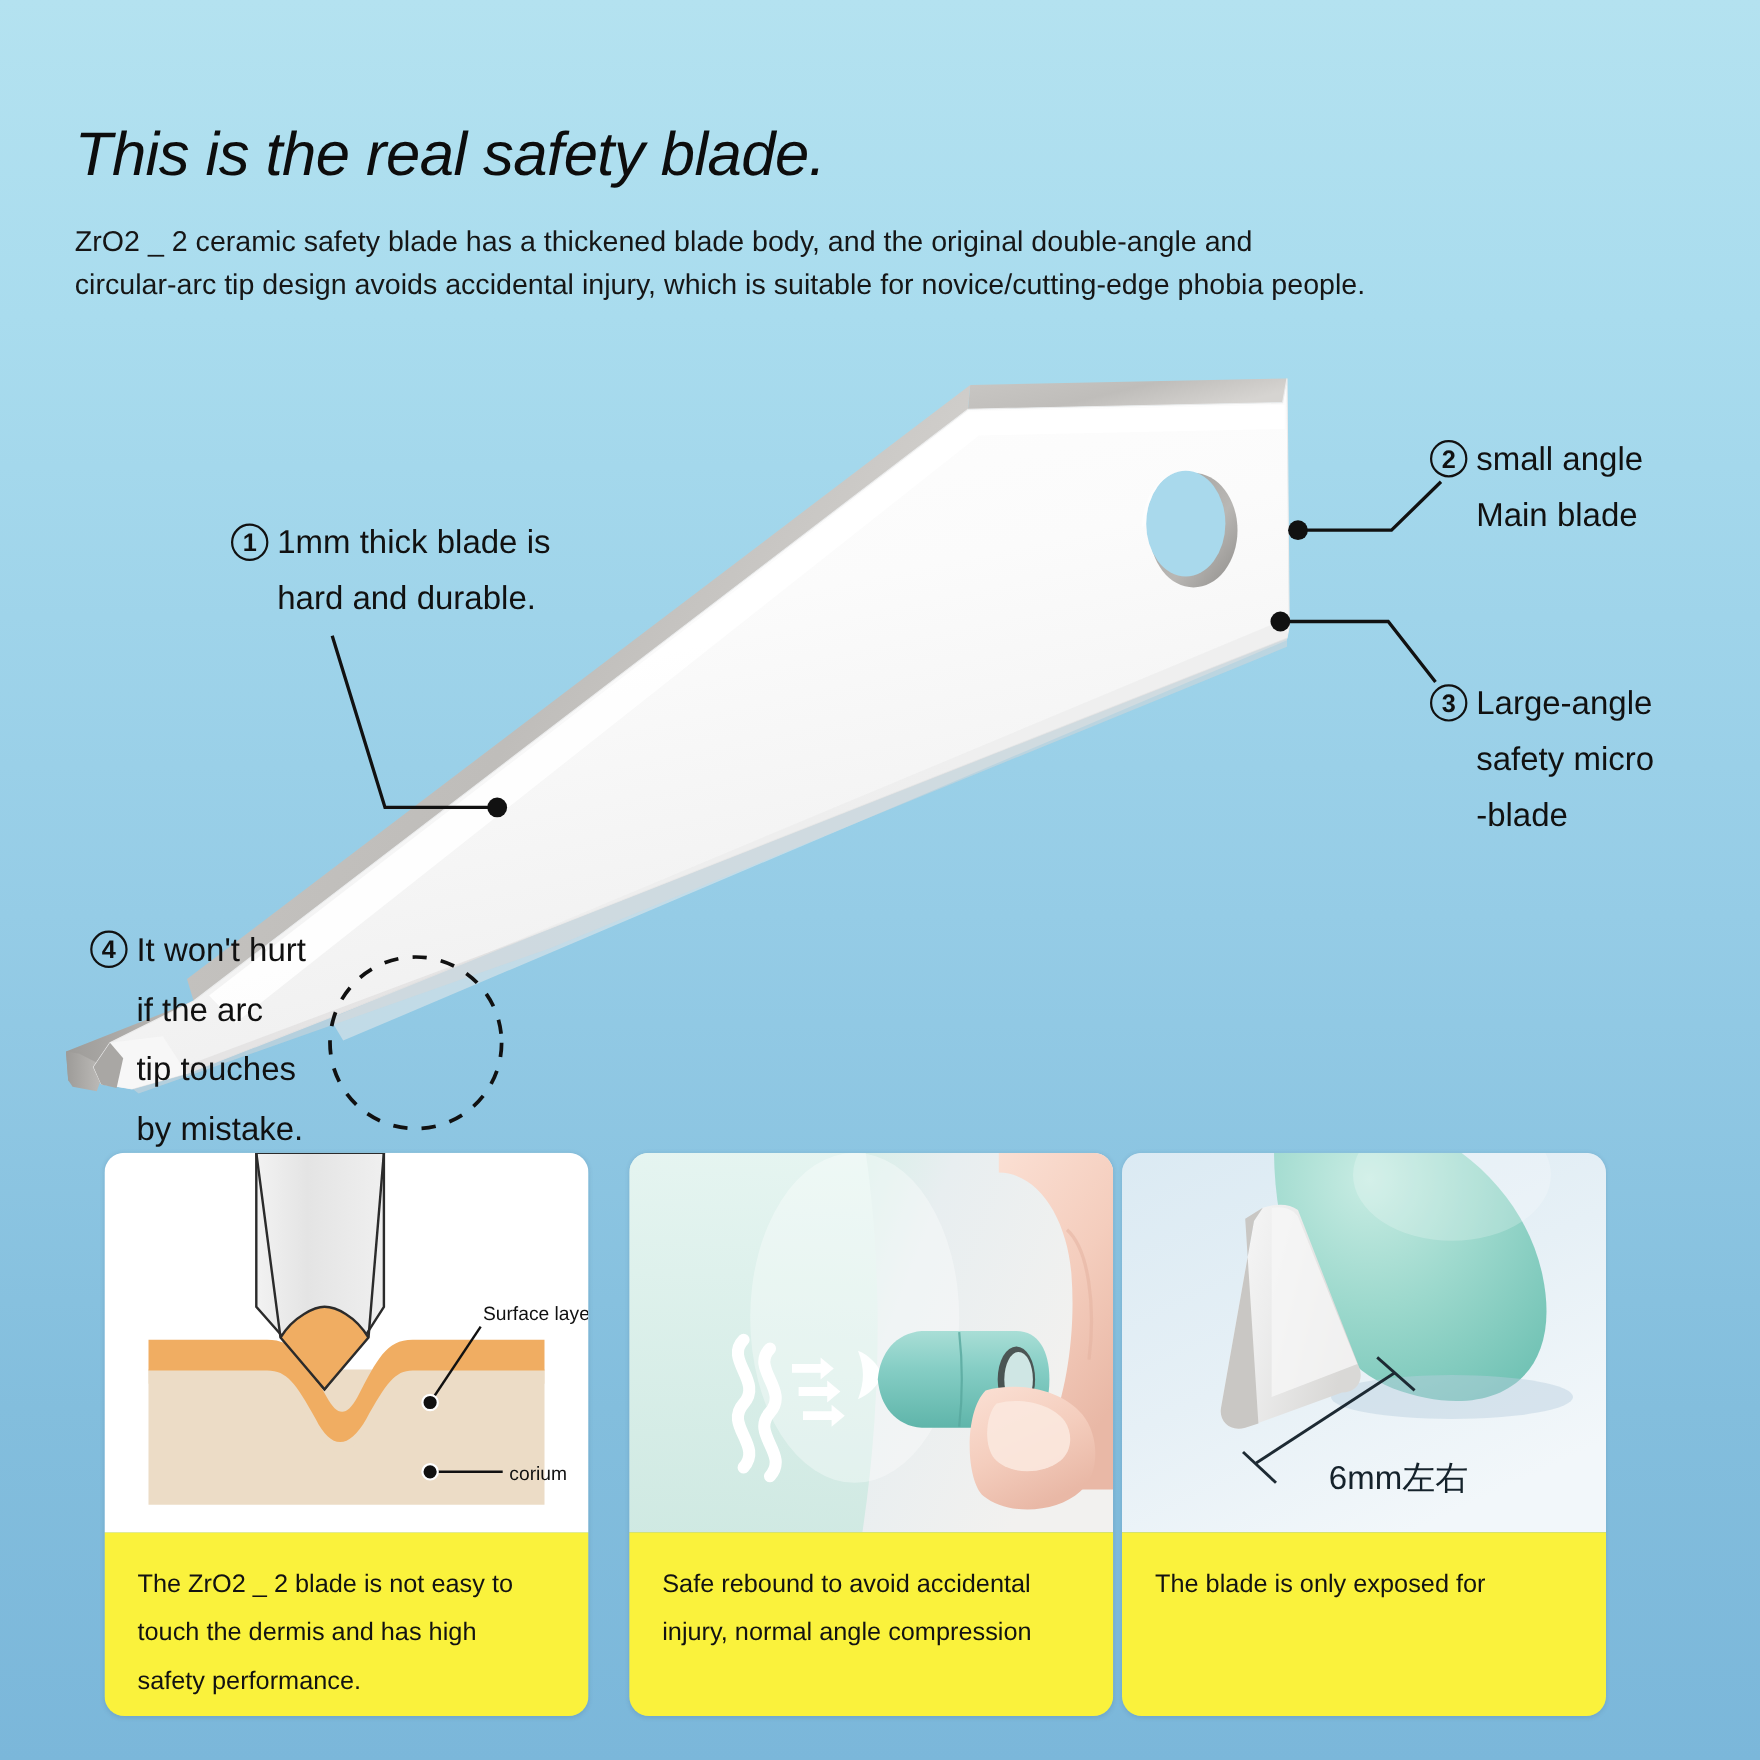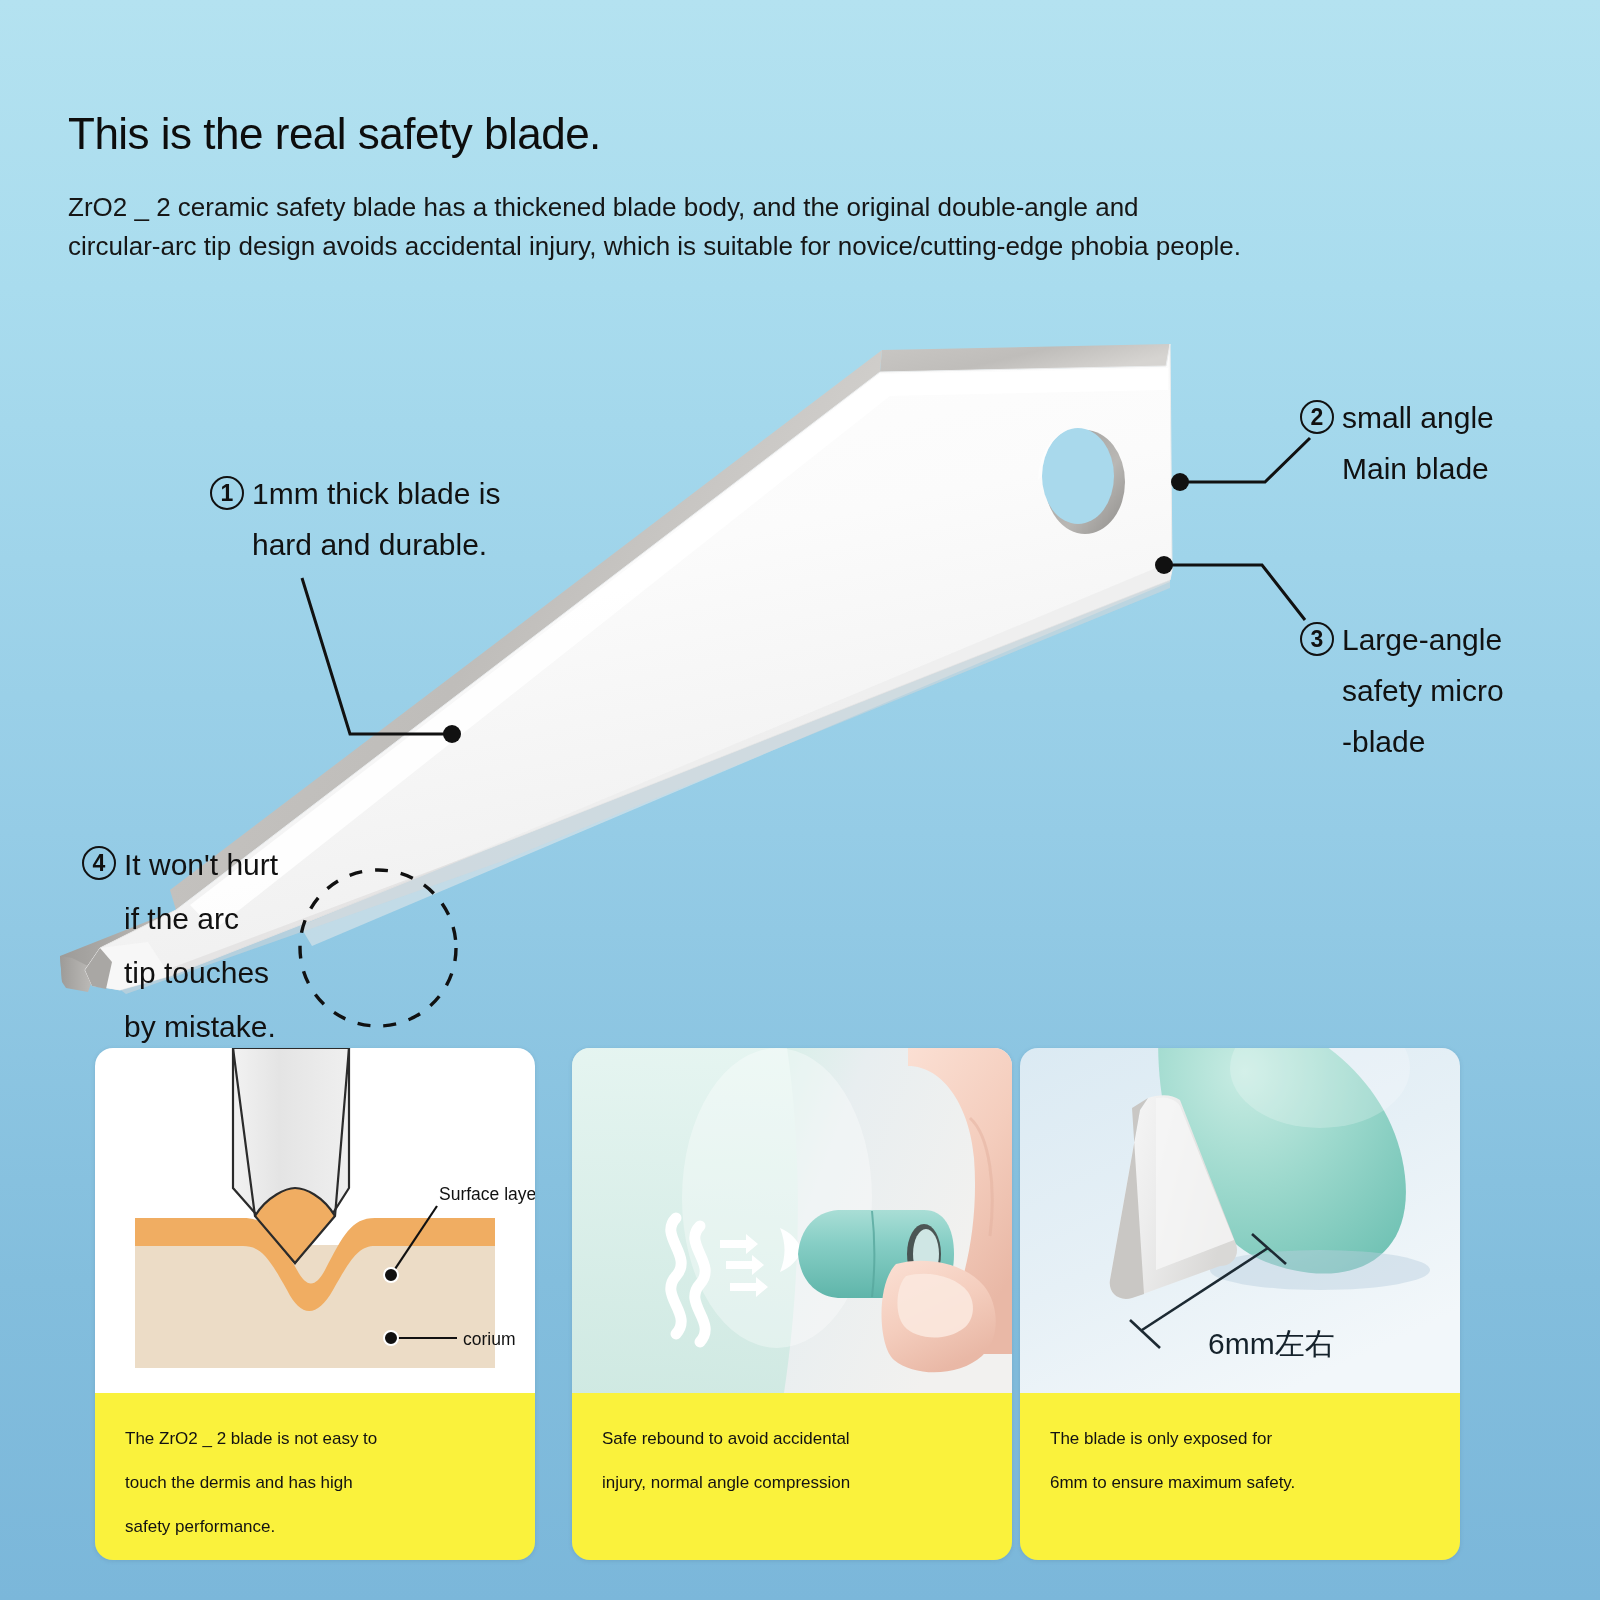--- a/index.html
+++ b/index.html
@@ -7,26 +7,27 @@
   body {
     font-family: "Liberation Sans", sans-serif;
     background: linear-gradient(180deg, #b4e2f0 0%, #a9dcee 18%, #95cce6 52%, #83bedd 80%, #7bb7da 100%);
     position: relative;
     overflow: hidden;
   }
 
   
   #header { position: absolute; left: 68px; top: 112px; width: 1480px; }
   #title {
-    font-size: 44px;
+    font-size: 56px;
     line-height: 1.0;
     color: #0d0d0d;
     font-weight: 400;
     letter-spacing: -0.5px;
     white-space: nowrap;
+    font-style: italic;
   }
   .subline {
     font-size: 26px;
     line-height: 1.0;
     color: #161616;
     white-space: nowrap;
   }
   #subline1 { margin-top: 38px; }
   #subline2 { margin-top: 13px; }
 
@@ -70,21 +71,21 @@
   }
   #panel-1 { left: 95px; }
   #panel-2 { left: 572px; }
   #panel-3 { left: 1020px; }
 
   .panel-figure { position: relative; width: 100%; height: 345px; overflow: hidden; }
   .panel-caption {
     flex: 1;
     background: #faf23c;
     padding: 24px 34px 10px 30px;
-    font-size: 17px; line-height: 44px; color: #121212;
+    font-size: 23px; line-height: 44px; color: #121212;
   }
 
   .fig-svg { display:block; width:100%; height:100%; }
 
   
   .nowrap { white-space: nowrap; }
 </style>
 </head>
 <body>
 
@@ -394,17 +395,16 @@
         <g stroke="#1d2a33" stroke-width="2.6" fill="none">
           <path d="M 122 282 L 248 200"></path>
           <path d="M 110 272 L 140 300"></path>
           <path d="M 232 186 L 266 216"></path>
         </g>
         <text x="188" y="306" font-family="Liberation Sans, sans-serif" font-size="30" fill="#15222b">6mm左右</text>
       </svg>
     </div>
     <div class="panel-caption">
       <div class="nowrap">The blade is only exposed for</div>
-      <div class="nowrap">6mm to ensure maximum safety.</div>
     </div>
   </div>
 
 </div>
 
 </body></html>

